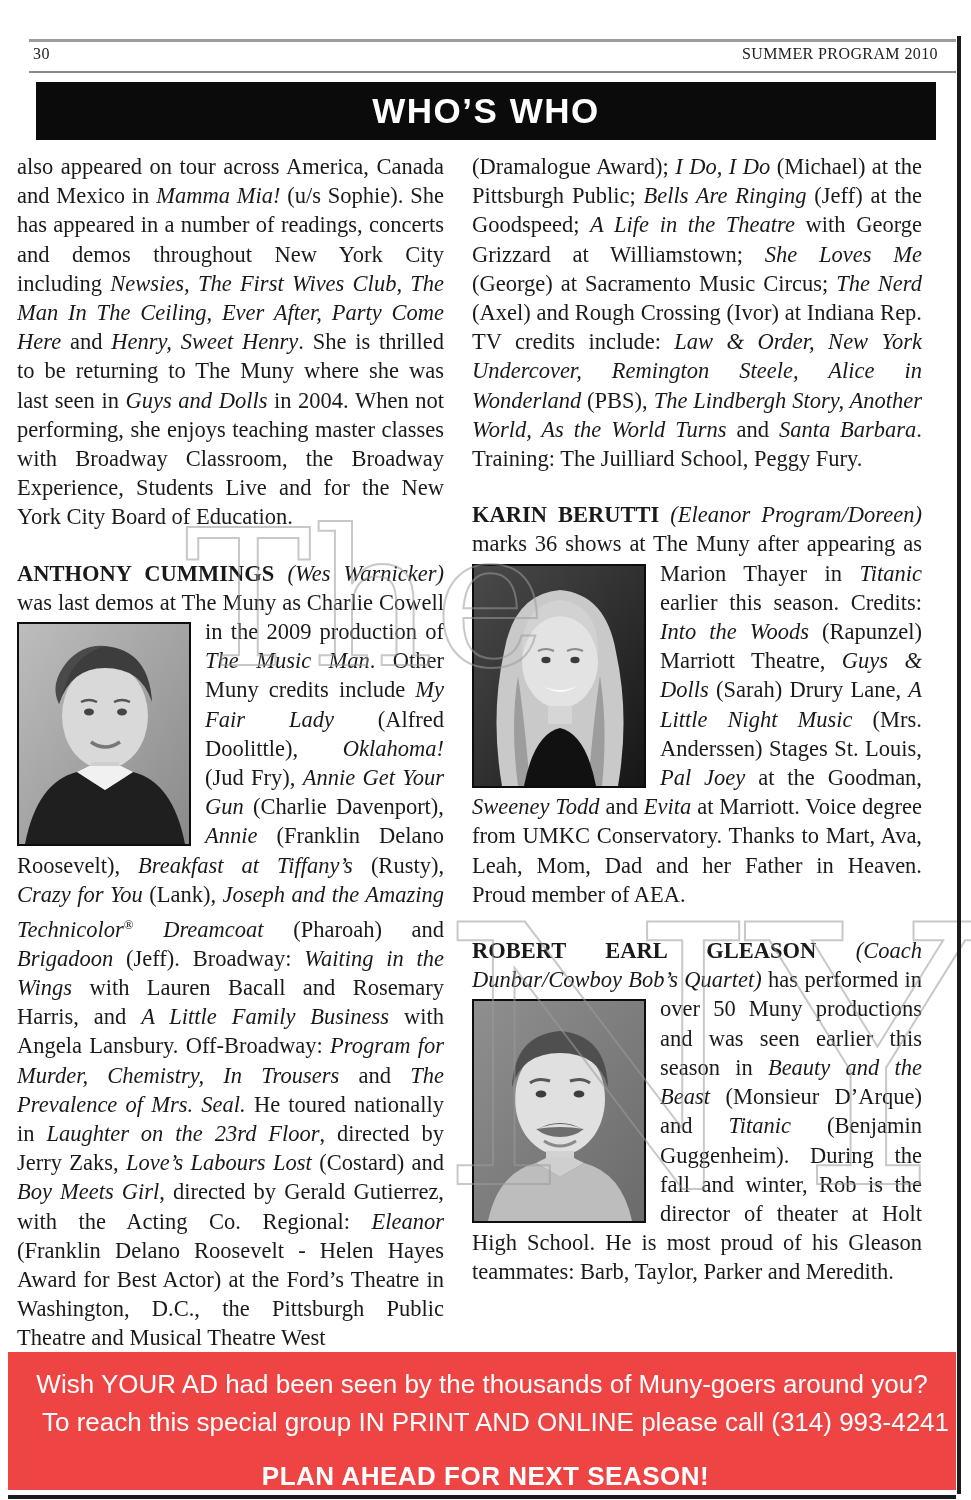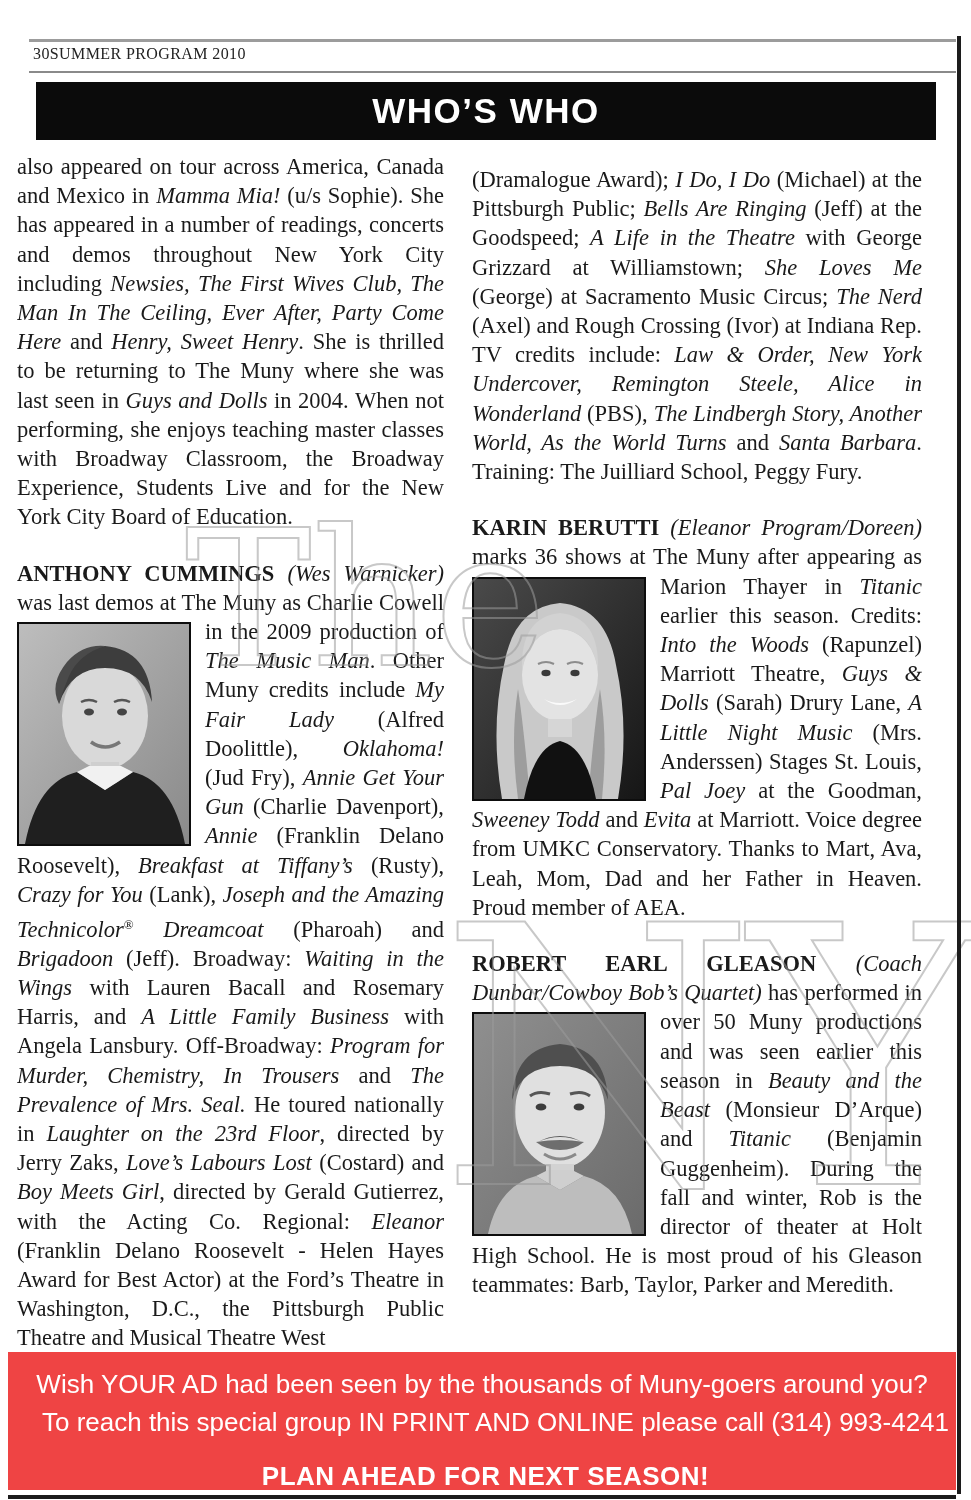--- a/index.html
+++ b/index.html
@@ -2,32 +2,32 @@
 <html><head>
 <meta charset="utf-8">
 <style>
   html,body{margin:0;padding:0;background:#e8e8e8;}
   .page{position:relative;width:971px;height:1500px;background:#ffffff;overflow:hidden;
         font-family:"Liberation Serif",serif;color:#1a1a1a;}
   
   .rule-top{position:absolute;left:29px;top:39px;width:927px;height:3px;background:#9c9c9c;}
   .rule-mid{position:absolute;left:29px;top:71px;width:927px;height:2px;background:#8a8a8a;}
   .header-row{position:absolute;left:33px;top:45px;width:905px;display:flex;
-              justify-content:flex-start;font-size:16px;letter-spacing:.4px;color:#222;}
+              justify-content:space-between;font-size:16px;letter-spacing:.4px;color:#222;}
   
   .title-banner{position:absolute;left:36px;top:82px;width:900px;height:58px;background:#0b0b0b;
                 display:flex;align-items:center;justify-content:center;}
   .title-banner span{color:#ffffff;font-family:"Liberation Sans",sans-serif;font-weight:bold;
                      font-size:35px;letter-spacing:1.5px;}
   
   .columns{position:absolute;left:17px;top:152px;width:905px;height:1196px;display:flex;gap:28px;
            overflow:hidden;z-index:1;}
   .col{font-size:22.5px;line-height:29.2px;text-align:justify;}
   .col-left{width:427px;}
-  .col-right{width:450px;margin-top:13px;}
+  .col-right{width:450px;}
   p.bio{margin:0 0 27px 0;}
   p.bio:last-child{margin-bottom:0;}
   .it{font-style:italic;}
   .bd{font-weight:bold;}
   .sup{vertical-align:super;font-size:58%;}
   
   .headshot{float:left;width:170px;height:220px;border:2px solid #0d0d0d;margin:5px 14px 4px 0;
             background:#8f8f8f;overflow:hidden;}
   .headshot svg{display:block;}
   

